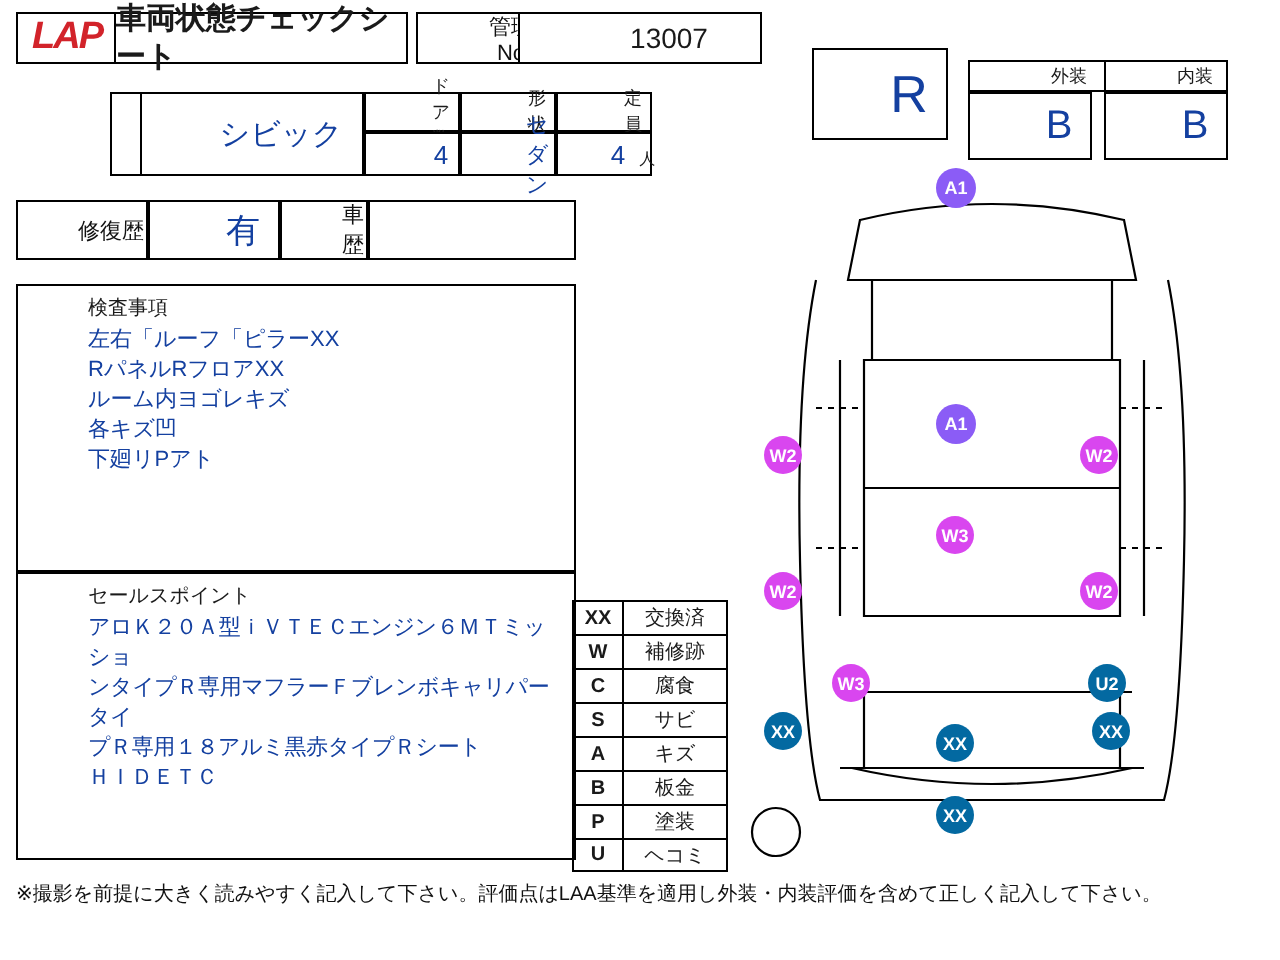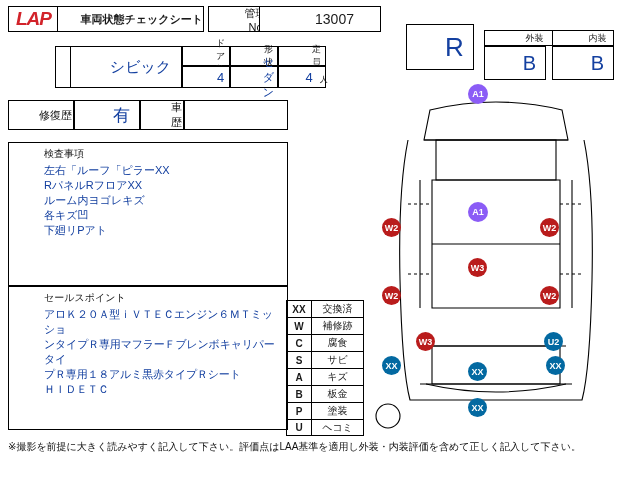--- a/index.html
+++ b/index.html
@@ -14,21 +14,21 @@
   .bx{position:absolute;border:1px solid #000;box-sizing:border-box;background:#fff;padding-left:29px;}
   .ctr{display:flex;align-items:center;justify-content:center;text-align:center;}
   .lbl{font-size:11px;color:#111;}
   .sm{font-size:9px;}
   .hand{color:#1440a0;font-family:"Liberation Sans","DejaVu Sans",sans-serif;}
 
   
   .logo{position:absolute;left:8px;top:6px;width:196px;height:26px;border:1px solid #000;box-sizing:border-box;display:flex;align-items:center;background:#fff;}
   .logo .mark{color:#d2232a;font-weight:bold;font-size:19px;font-style:italic;padding:0 6px 0 7px;letter-spacing:-1px;}
   .logo .bar{width:1px;height:100%;background:#000;}
-  .logo .t{flex:1;text-align:right;font-size:11px;font-weight:bold;}
+  .logo .t{flex:1;text-align:left;font-size:15px;font-weight:bold;}
 
   .kanriLbl{left:208px;top:6px;width:66px;height:26px;}
   .kanriVal{left:259px;top:6px;width:122px;height:26px;}
 
   .hyokaLbl{left:406px;top:6px;width:68px;height:18px;margin-top:36px;}
   .hyokaVal{left:406px;top:24px;width:68px;height:46px;}
   .gaisoLbl{left:484px;top:30px;width:72px;height:16px;}
   .gaisoVal{left:484px;top:46px;width:62px;height:34px;}
   .naisoLbl{left:552px;top:30px;width:62px;height:16px;}
   .naisoVal{left:552px;top:46px;width:62px;height:34px;}
@@ -62,21 +62,21 @@
   .legend .row{display:flex;border:1px solid #000;border-bottom:none;box-sizing:border-box;height:17px;}
   .legend .row:last-child{border-bottom:1px solid #000;}
   .legend .c1{width:24px;border-right:1px solid #000;display:flex;align-items:center;justify-content:center;font-size:10px;font-weight:bold;}
   .legend .c2{flex:1;display:flex;align-items:center;justify-content:center;font-size:10px;}
 
   
   .diagram{position:absolute;left:360px;top:84px;width:272px;height:346px;}
   .dg{position:absolute;left:0;top:0;}
   .mk{position:absolute;border-radius:50%;display:flex;align-items:center;justify-content:center;color:#fff;font-size:9px;font-weight:bold;box-sizing:border-box;}
   .mk.red{background:#8b5cf6;}
-  .mk.ylw{background:#b91c1c;}
+  .mk.ylw{background:#d946ef;}
   .mk.grn{background:#0369a1;}
 
   
   .footer{position:absolute;left:8px;top:440px;width:624px;font-size:10px;color:#111;}
 </style>
 </head>
 <body>
 
 <div class="sheet">
 

